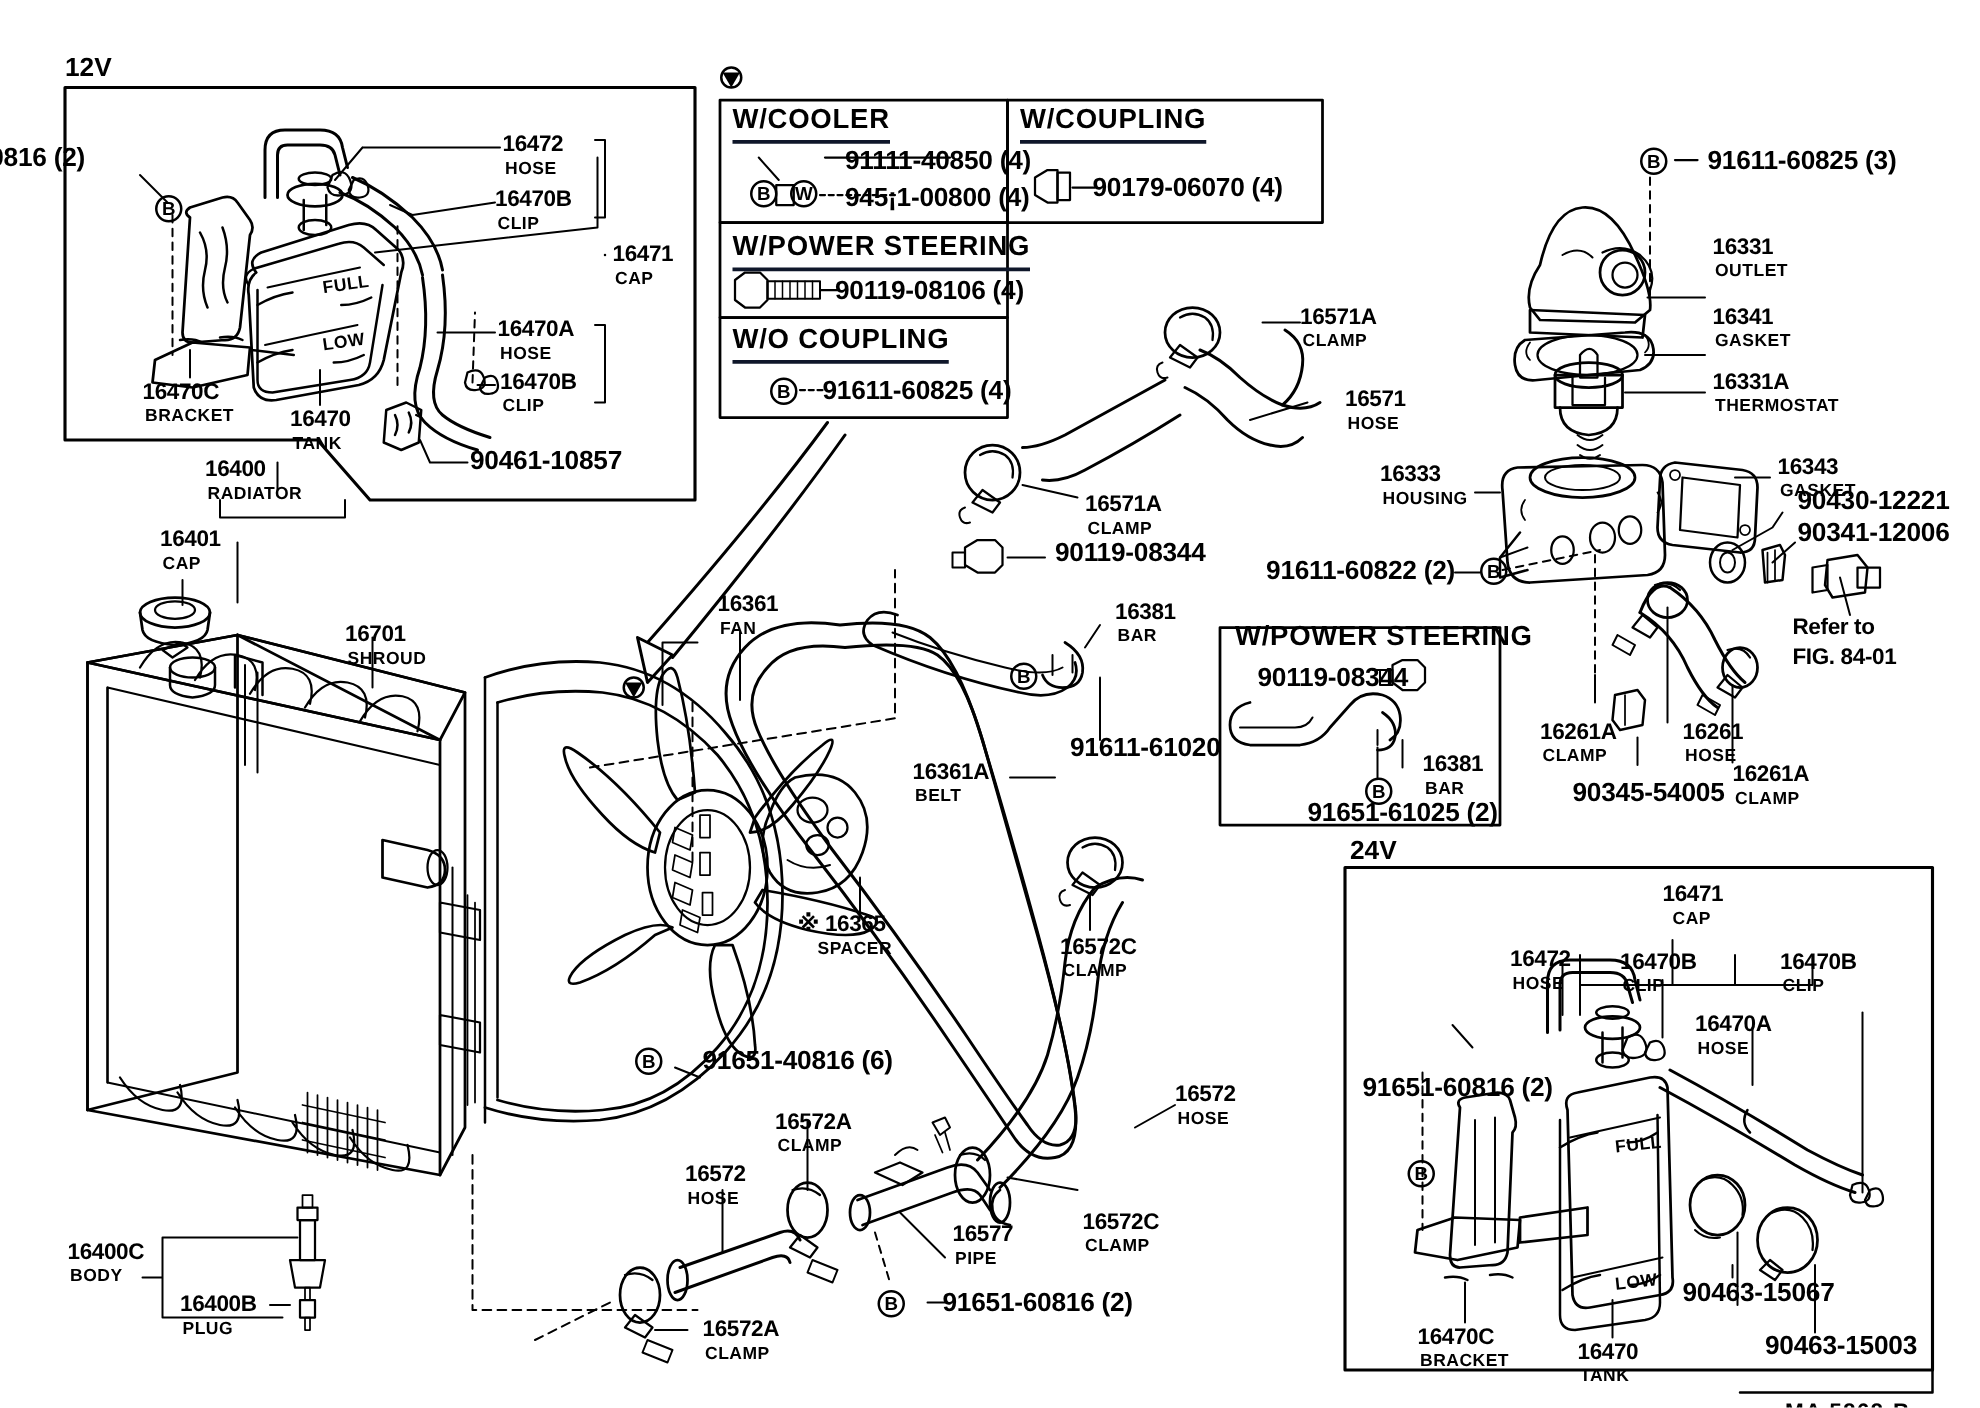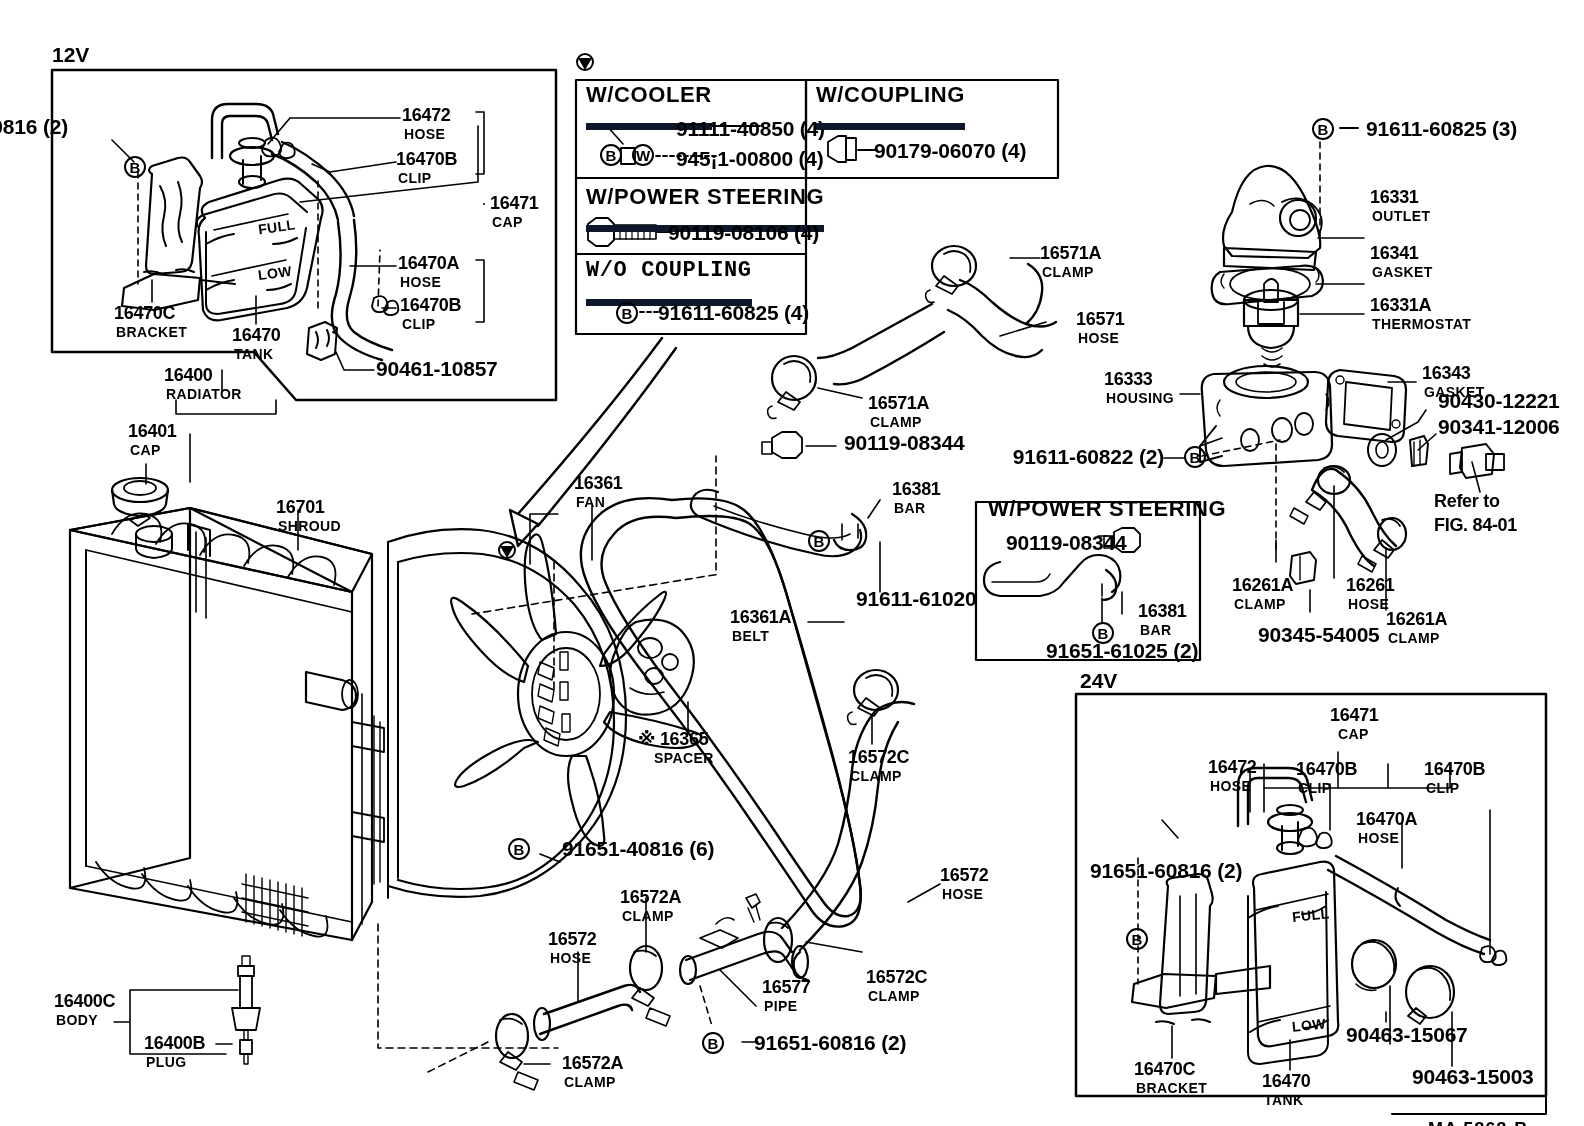--- a/index.html
+++ b/index.html
@@ -8,21 +8,21 @@
   #stage{position:absolute;inset:0;width:1584px;height:1126px;margin-top:22px;}
   svg.art{position:absolute;left:0;top:0;width:1584px;height:1126px;overflow:visible;}
   .lbl{position:absolute;white-space:pre;line-height:1;}
   .pn{font-size:21px;font-weight:bold;letter-spacing:-0.2px;}
   .pnum{font-size:18px;font-weight:bold;letter-spacing:-0.3px;}
   .sub{font-size:14px;font-weight:bold;letter-spacing:0.4px;}
   .hdr{font-size:22px;font-weight:bold;letter-spacing:0.6px;}
   .volt{font-size:21px;font-weight:bold;}
   .code{font-size:18px;font-weight:bold;letter-spacing:1px;}
   .r{text-align:right;}
-  .u{border-bottom:7px solid #0f172a;padding-bottom:17px;display:inline-block;}
+  .u{border-bottom:3px solid #0f172a;padding-bottom:6px;display:inline-block;}
   .bcirc{position:absolute;width:22px;height:22px;border:2px solid #000;border-radius:50%;
          font-size:15px;font-weight:bold;text-align:center;line-height:20px;box-sizing:border-box;}
 </style>
 </head>
 <body>
 
 <div id="stage">
 
 <svg class="art" viewBox="0 0 1584 1126">
   <g fill="none" stroke="#000" stroke-width="2" stroke-linejoin="round" stroke-linecap="round">
@@ -531,21 +531,21 @@
 
 <div class="lbl hdr" style="left:586px;top:62px;"><span class="u">W/COOLER</span></div>
 <div class="bcirc" style="left:600px;top:122px;">B</div>
 <div class="bcirc" style="left:632px;top:122px;">W</div>
 <div class="lbl pn" style="left:676px;top:96px;">91111-40850 (4)</div>
 <div class="lbl pn" style="left:676px;top:126px;">945¡1-00800 (4)</div>
 
 <div class="lbl hdr" style="left:586px;top:164px;"><span class="u">W/POWER STEERING</span></div>
 <div class="lbl pn" style="left:668px;top:200px;">90119-08106 (4)</div>
 
-<div class="lbl hdr" style="left:586px;top:238px;font-family:Liberation Mono, monospace;"><span class="u">W/O COUPLING</span></div>
+<div class="lbl hdr" style="left:586px;top:238px;"><span class="u">W/O COUPLING</span></div>
 <div class="bcirc" style="left:616px;top:280px;">B</div>
 <div class="lbl pn" style="left:658px;top:280px;">91611-60825 (4)</div>
 
 <div class="lbl hdr" style="left:816px;top:62px;"><span class="u">W/COUPLING</span></div>
 <div class="lbl pn" style="left:874px;top:118px;">90179-06070 (4)</div>
 
 
 <div class="lbl hdr" style="left:988px;top:476px;">W/POWER STEERING</div>
 <div class="lbl pn" style="left:1006px;top:510px;">90119-08344</div>
 <div class="lbl pnum" style="left:1138px;top:580px;">16381</div>

